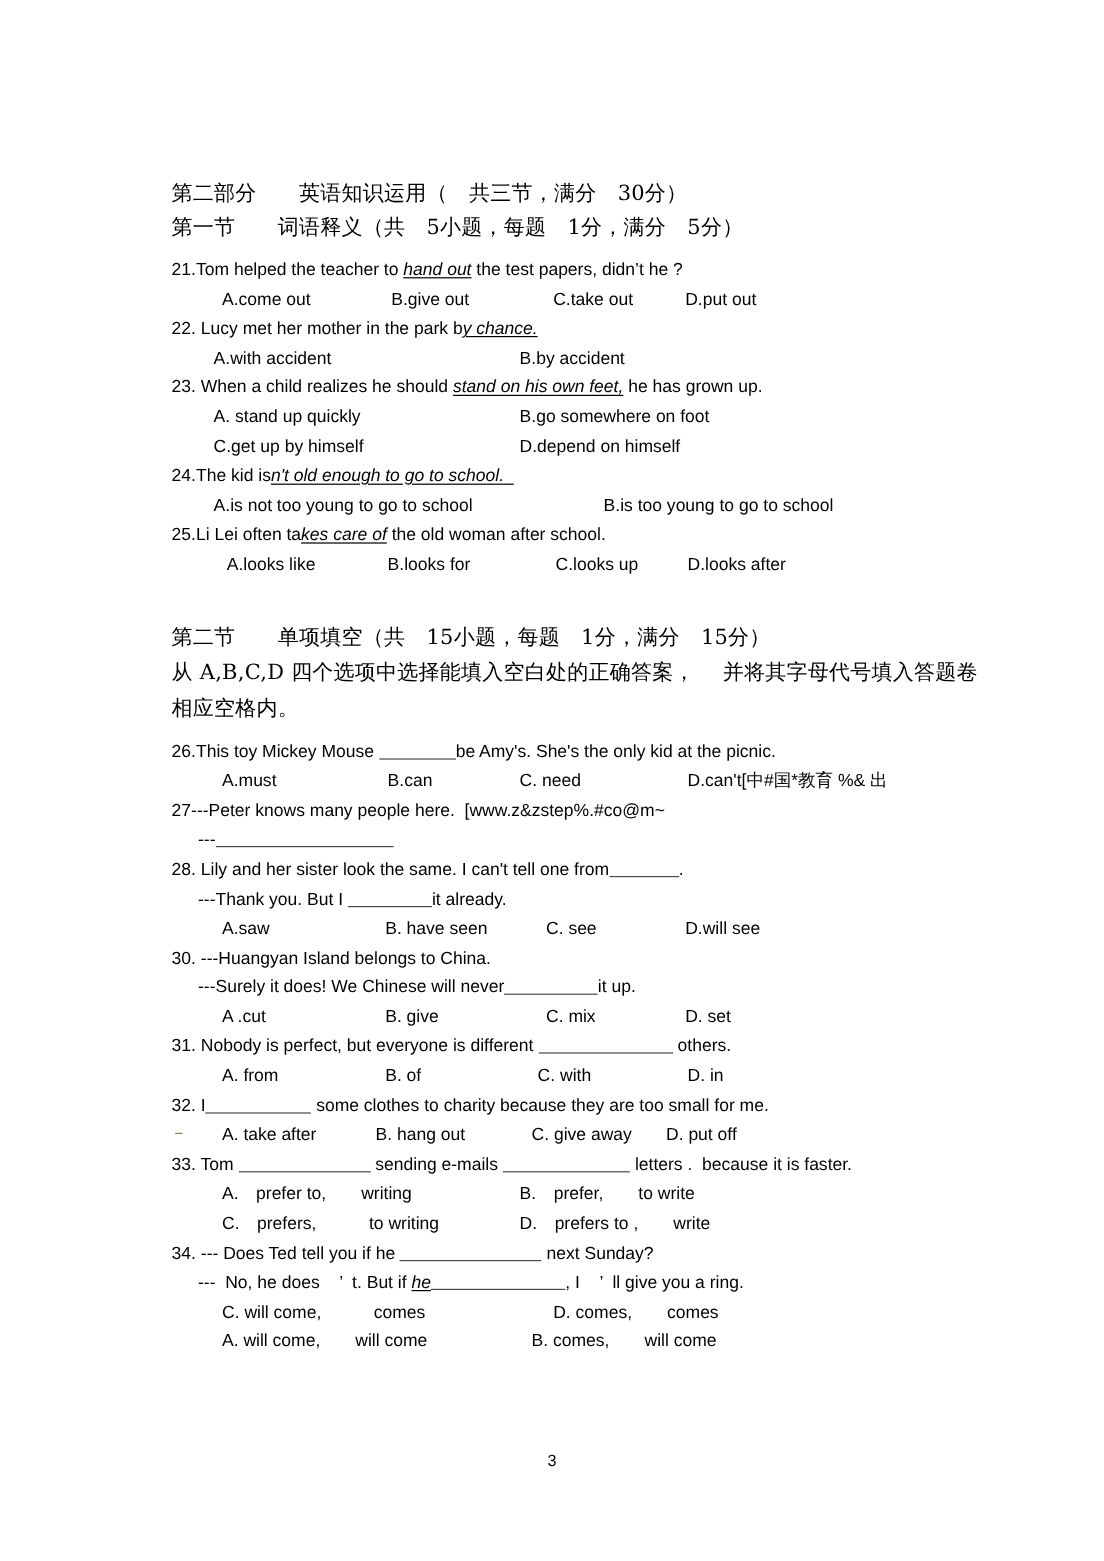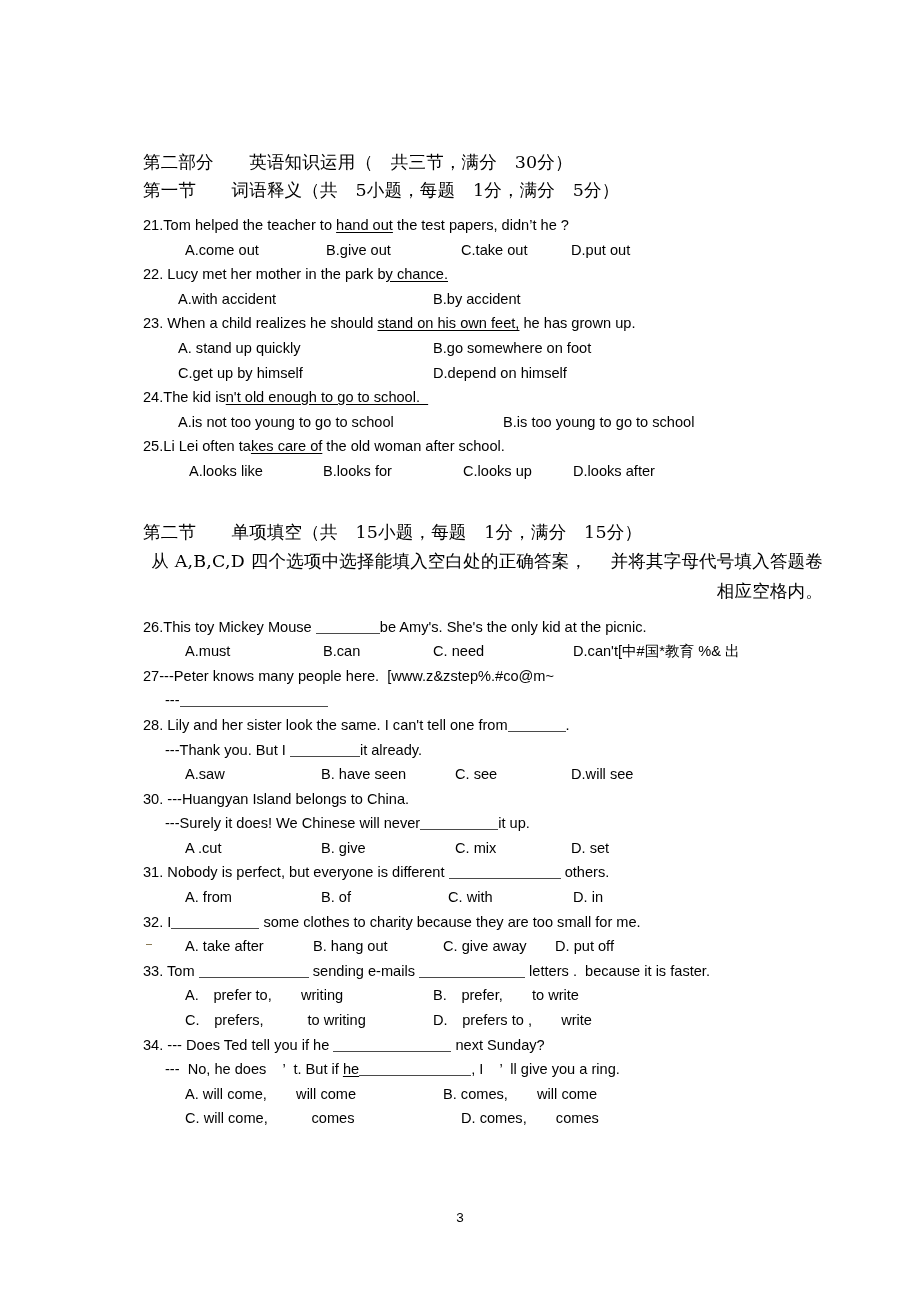--- a/index.html
+++ b/index.html
@@ -37,33 +37,32 @@
     font-size: 17.5px;
     line-height: 28px;
     white-space: pre;
     letter-spacing: 0.2px;
   }
   .cn-para {
     font-family: "DejaVu Serif", "Liberation Serif", serif;
     font-size: 17.5px;
     line-height: 30px;
     letter-spacing: 0.2px;
-    text-align: right;
   }
 
   
   .q {
     font-size: 14.6px;
     line-height: 24.6px;
     white-space: pre;
   }
   .q.indent1 { padding-left: 0px; }
   .q.indent2 { padding-left: 22px; }
 
-  .u  { text-decoration: underline; text-underline-offset: 2px; }
+  .u  { text-decoration: underline; text-underline-offset: 2px; font-style: italic; }
 
   
   .blank {
     display: inline-block;
     border-bottom: 1px solid #4a4a4a;
     height: 0.95em;
     vertical-align: -2px;
   }
 
   
@@ -207,26 +206,26 @@
       <span style="left:290px">B.　prefer,　　to write</span>
     </div>
     <div class="opts">
       <span style="left:42px">C.　prefers,　　　to writing</span>
       <span style="left:290px">D.　prefers to ,　　write</span>
     </div>
 
     <div class="q indent1"><span>34. --- Does Ted tell you if he </span><span class="blank" style="width:118px"></span><span> next Sunday?</span></div>
     <div class="q indent2"><span>---  No, he does    ’  t. But if </span><span class="u">he</span><span class="blank" style="width:112px"></span><span>, I    ’  ll give you a ring.</span></div>
     <div class="opts">
+      <span style="left:42px">C. will come,　　　comes</span>
+      <span style="left:318px">D. comes,　　comes</span>
+    </div>
+    <div class="opts">
       <span style="left:42px">A. will come,　　will come</span>
       <span style="left:300px">B. comes,　　will come</span>
     </div>
-    <div class="opts">
-      <span style="left:42px">C. will come,　　　comes</span>
-      <span style="left:318px">D. comes,　　comes</span>
-    </div>
 
   </div>
 
   <div class="stray-dash"></div>
 
   <div class="page-number">3</div>
 </div>
 
 </body></html>

